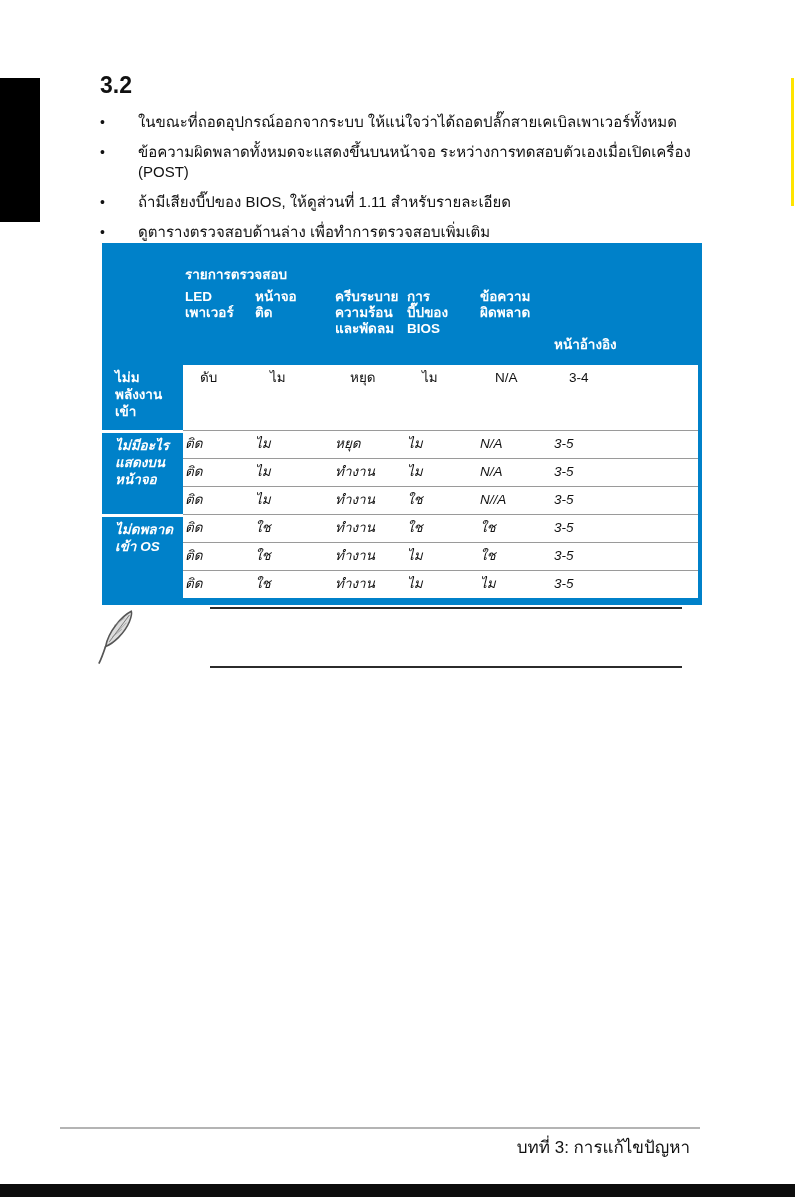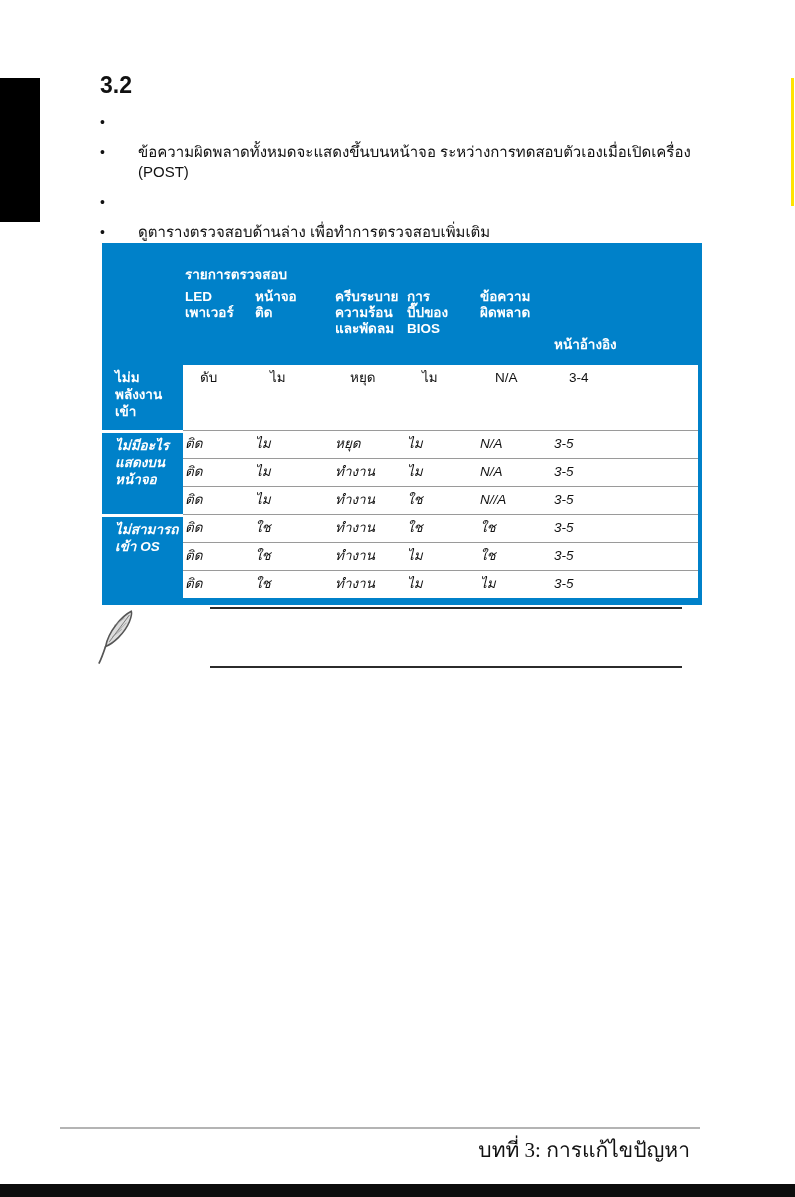--- a/index.html
+++ b/index.html
@@ -52,44 +52,46 @@
 
   
   .note-icon { position:absolute; left:96px; top:608px; width:42px; height:58px; }
   .note-rule { position:absolute; left:210px; width:472px; height:2px; background:#2b2b2b; }
   .note-rule.top { top:607px; }
   .note-rule.bottom { top:666px; }
   .note-text { position:absolute; left:213px; top:617px; width:472px; font-size:11.5px; line-height:19px; white-space:pre-line; }
 
   
   .footer-rule { position:absolute; left:60px; top:1127px; width:640px; height:2px; background:#b4b4b4; }
-  .footer-text { position:absolute; left:400px; top:1133px; width:290px; text-align:right; font-size:21px;font-family:Liberation Serif, serif; }
+  .footer-text { position:absolute; left:400px; top:1133px; width:290px; text-align:right; font-size:17px; }
 </style>
 </head>
 <body>
 
 <div class="page">
 
   <div class="side-tab"></div>
   <div class="edge-yellow"></div>
 
   <div class="heading">
     <span class="num">3.2</span>
   </div>
 
   <ul class="bullets">
     <li>
         <span class="dot">•</span>
+        <span>ในขณะที่ถอดอุปกรณ์ออกจากระบบ ให้แน่ใจว่าได้ถอดปลั๊กสายเคเบิลเพาเวอร์ทั้งหมด</span>
       </li>
     <li>
         <span class="dot">•</span>
         <span>ข้อความผิดพลาดทั้งหมดจะแสดงขึ้นบนหน้าจอ ระหว่างการทดสอบตัวเองเมื่อเปิดเครื่อง (POST)</span>
       </li>
     <li>
         <span class="dot">•</span>
+        <span>ถ้ามีเสียงบี๊ปของ BIOS, ให้ดูส่วนที่ 1.11 สำหรับรายละเอียด</span>
       </li>
     <li>
         <span class="dot">•</span>
         <span>ดูตารางตรวจสอบด้านล่าง เพื่อทำการตรวจสอบเพิ่มเติม</span>
       </li>
   </ul>
 
   <div class="tablewrap">
     <table class="check-table">
       <colgroup>
@@ -155,21 +157,21 @@
         </tr>
         <tr class="r">
           <td>ติด</td>
           <td>ไม</td>
           <td>ทำงาน</td>
           <td>ใช</td>
           <td>N//A</td>
           <td>3-5</td>
         </tr>
         <tr class="r">
-          <th class="glabel gsep" rowspan="3">ไม่สามารถ
+          <th class="glabel gsep" rowspan="3">ไม่ดพลาด
 เข้า OS</th>
           <td>ติด</td>
           <td>ใช</td>
           <td>ทำงาน</td>
           <td>ใช</td>
           <td>ใช</td>
           <td>3-5</td>
         </tr>
         <tr class="r">
           <td>ติด</td>

